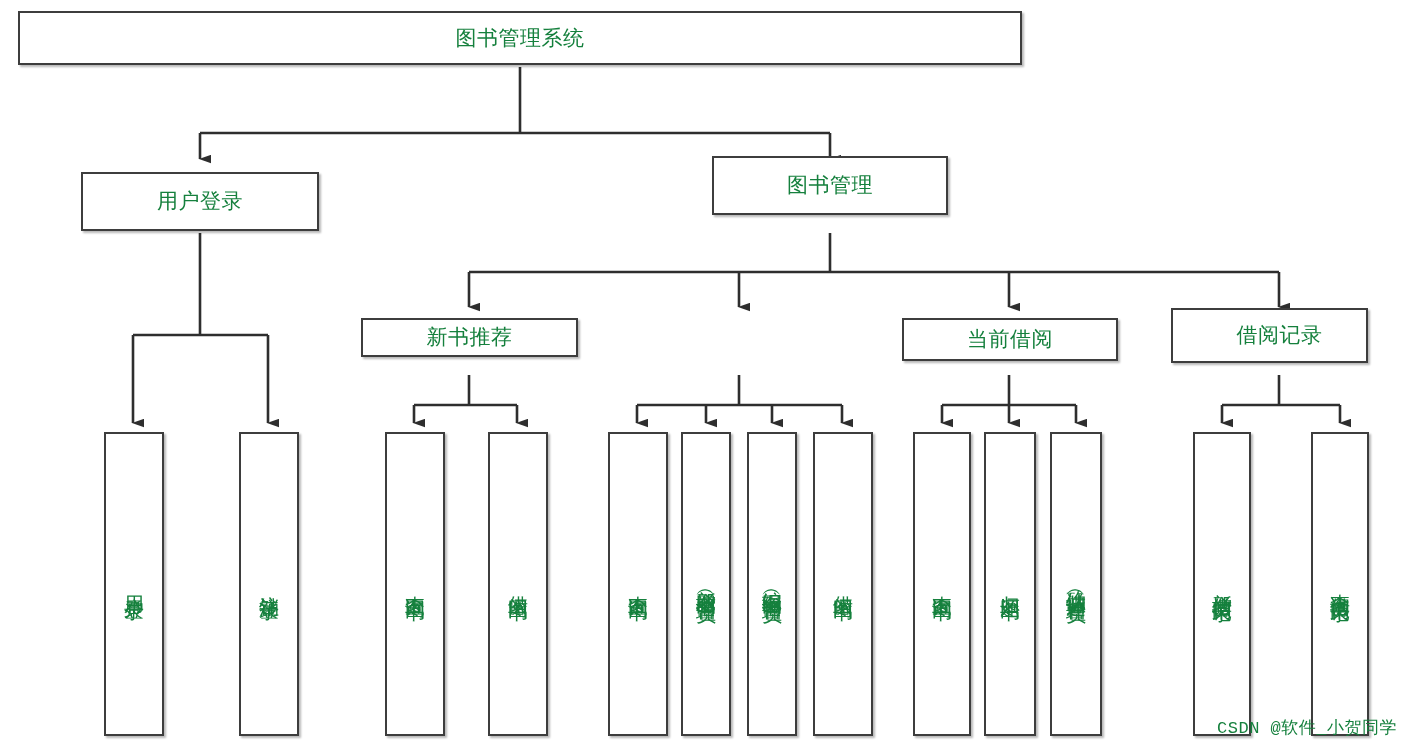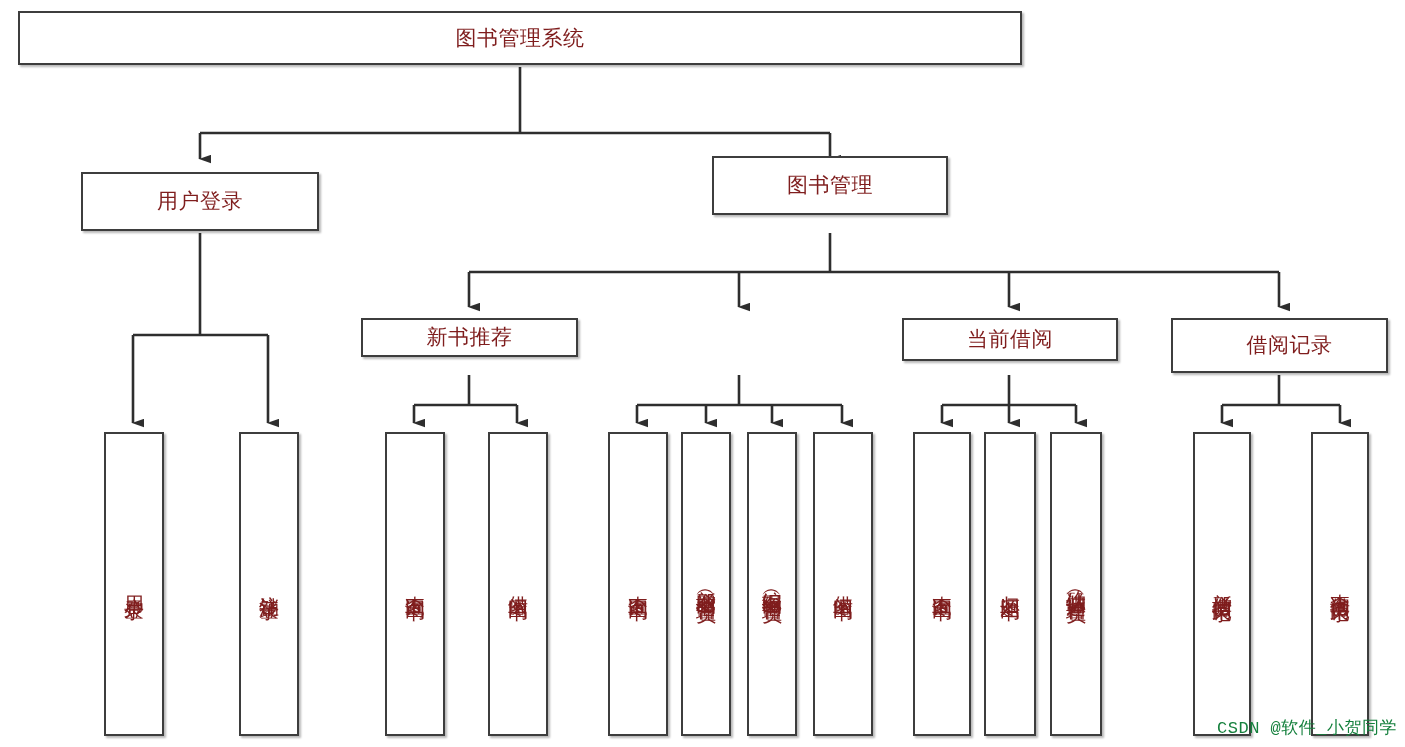--- a/index.html
+++ b/index.html
@@ -36,21 +36,21 @@
     align-items: center;
     justify-content: center;
     color: #262626;
     z-index: 2;
   }
   .node .label {
     font-size: 21px;
     line-height: 1.15;
     letter-spacing: 0.5px;
     white-space: nowrap;
-    color: #7f1d1d;
+    color: #15803d;
   }
   .node.vertical {
     align-items: center;
     justify-content: center;
   }
   .node.vertical .label {
     writing-mode: vertical-rl;
     text-orientation: upright;
     font-size: 20px;
     line-height: 1.25;
@@ -141,21 +141,21 @@
 
   <div class="node" style="left:361px; top:318px; width:217px; height:39px;">
     <span class="label">新书推荐</span>
   </div>
 
 
   <div class="node" style="left:902px; top:318px; width:216px; height:43px;">
     <span class="label">当前借阅</span>
   </div>
 
-  <div class="node" style="left:1171px; top:318px; width:217px; height:55px;padding-left:20px;">
+  <div class="node" style="left:1171px; top:308px; width:197px; height:55px;padding-left:20px;">
     <span class="label">借阅记录</span>
   </div>
 
   <div class="node vertical" style="left:104px; top:432px; width:60px; height:304px;">
     <span class="label">用户登录</span>
   </div>
 
   <div class="node vertical" style="left:239px; top:432px; width:60px; height:304px;">
     <span class="label">注销登录</span>
   </div>

